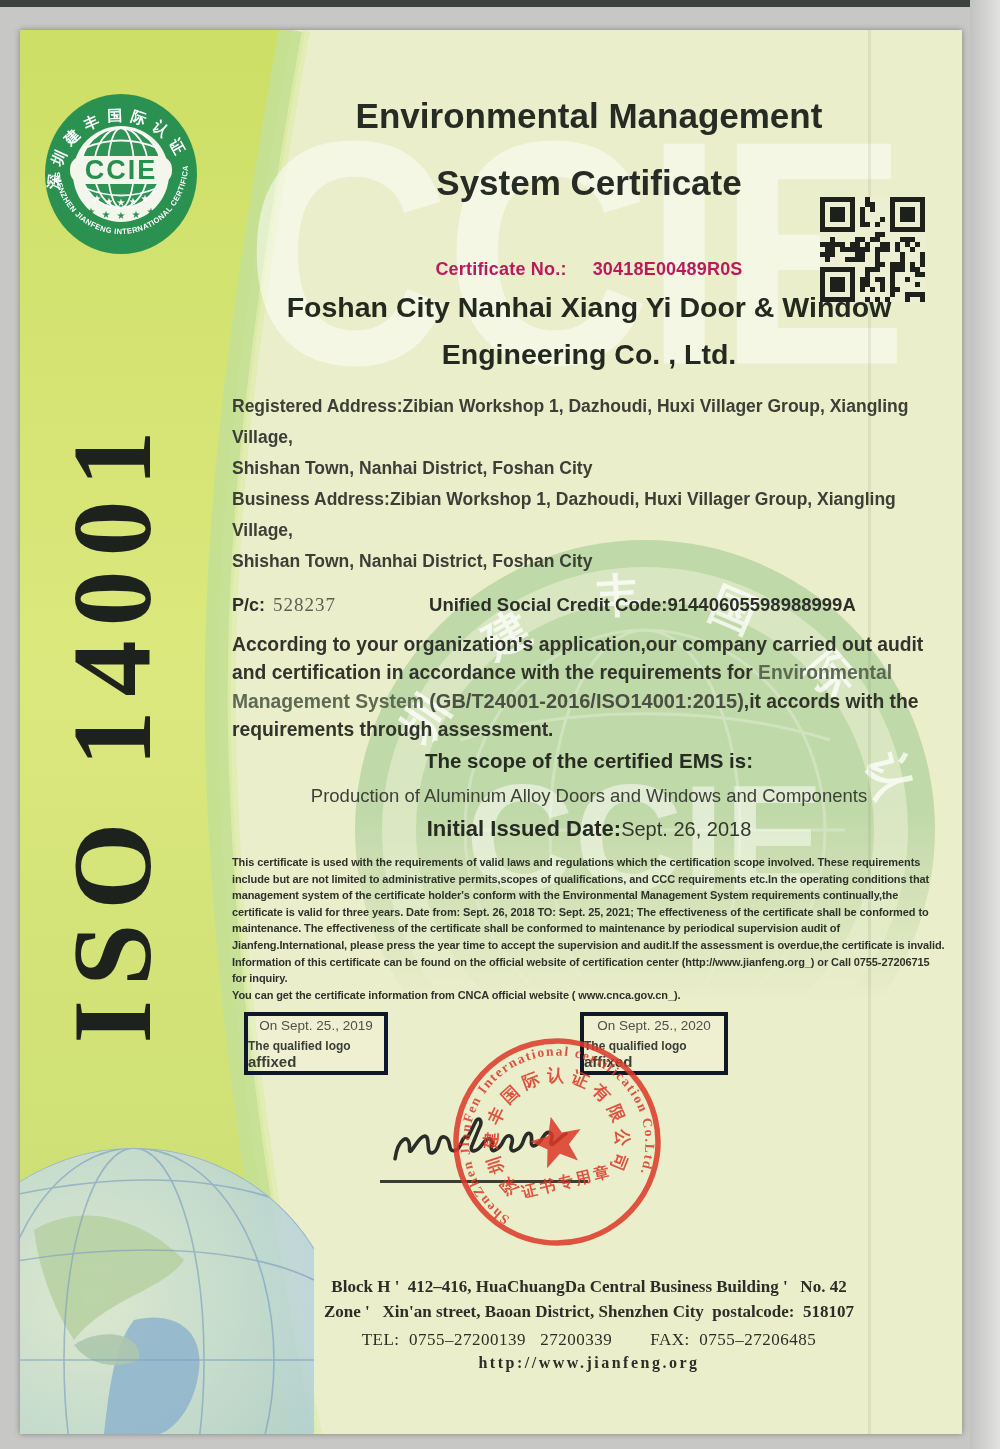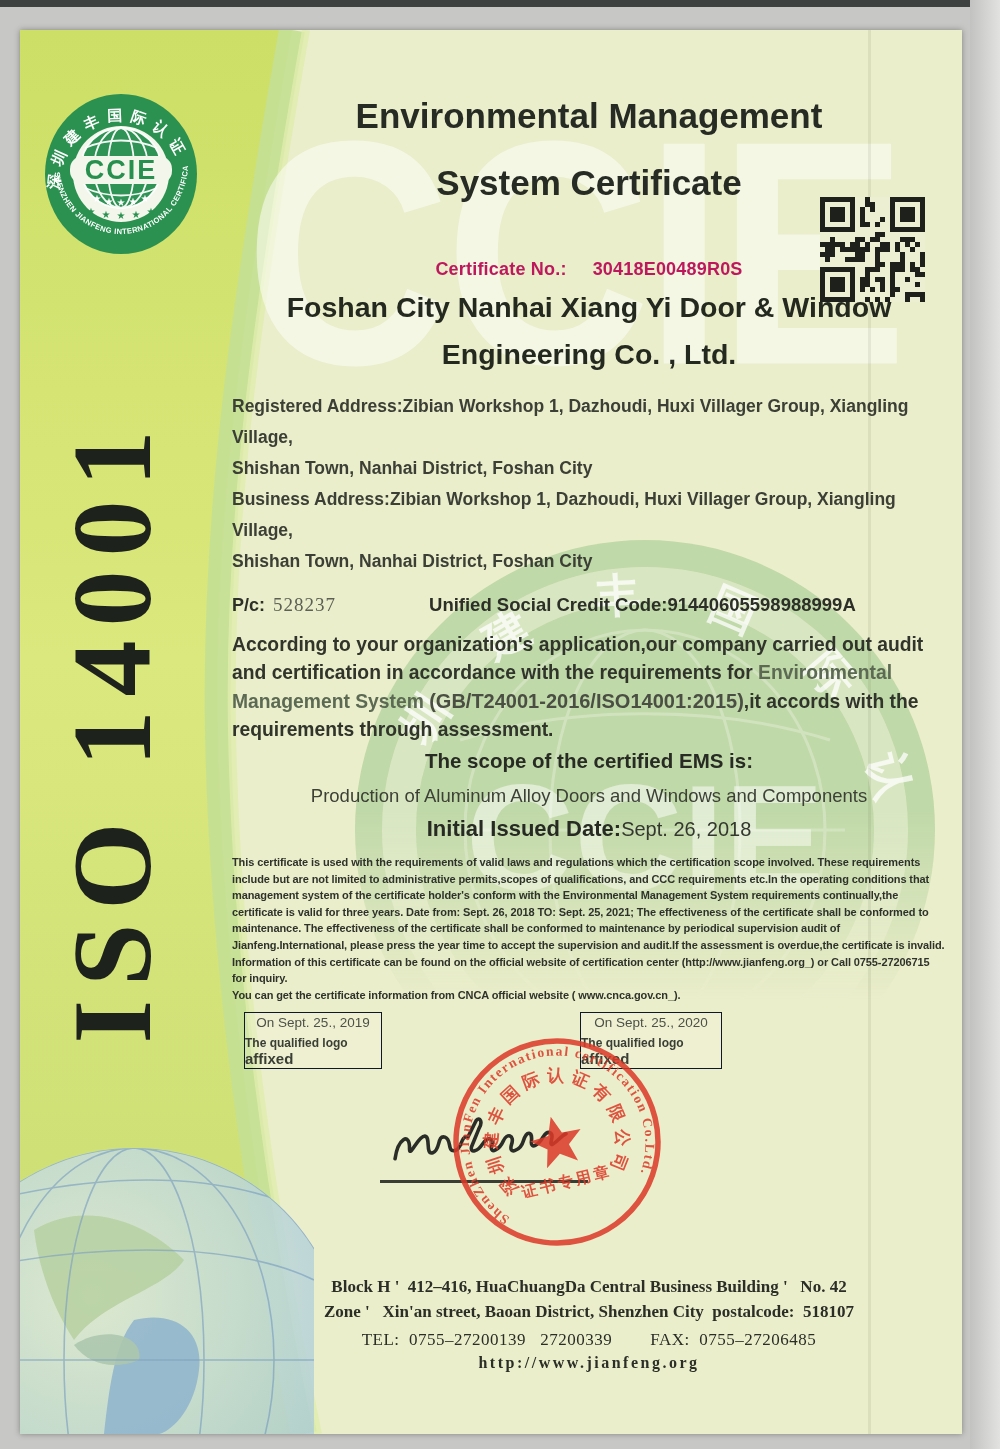--- a/index.html
+++ b/index.html
@@ -57,21 +57,21 @@
   .bodytext .em-code{color:#4a4e43;font-weight:700;font-size:20px;}
   .scope-h{margin-top:5px;font-size:20.5px;font-weight:700;color:#272b24;}
   .scope-t{margin-top:12px;font-size:18.5px;font-weight:500;color:#3c4036;}
   .issued{margin-top:9px;}
   .issued .lab{font-size:22px;font-weight:700;color:#262a23;}
   .issued .val{font-size:20px;font-weight:500;color:#33372e;}
   .fine{margin-top:12px;width:714px;font-size:11px;line-height:16.6px;
     font-weight:700;color:#2e322a;letter-spacing:-0.1px;}
   .fine p{margin:0;}
   .boxrow{position:relative;margin-top:9px;height:60px;}
-  .qbox{position:absolute;top:0;height:55px;border:1px solid #0f172a;background:rgba(250,250,235,.2);
+  .qbox{position:absolute;top:0;height:55px;border:4px solid #0f172a;background:rgba(250,250,235,.2);
     display:flex;flex-direction:column;justify-content:center;align-items:center;gap:6px;}
   .qbox .d{font-size:13.5px;font-weight:500;color:#4d5148;}
   .qbox .c{font-size:12px;font-weight:700;color:#3a3e35;}
   .qbox .c .big{font-size:15px;font-weight:600;}
   .sig-wrap{position:absolute;left:148px;top:1070px;width:220px;z-index:7;}
   .sig-line{width:208px;height:3px;background:#3a3d34;margin-top:4px;}
   .gm{font-size:27px;font-weight:700;color:#2b2f28;letter-spacing:9px;text-align:center;
     width:208px;margin-top:8px;}
   .sr-only{position:absolute;width:1px;height:1px;overflow:hidden;clip:rect(0 0 0 0);}
   .qr{position:absolute;left:800px;top:167px;z-index:7;}

